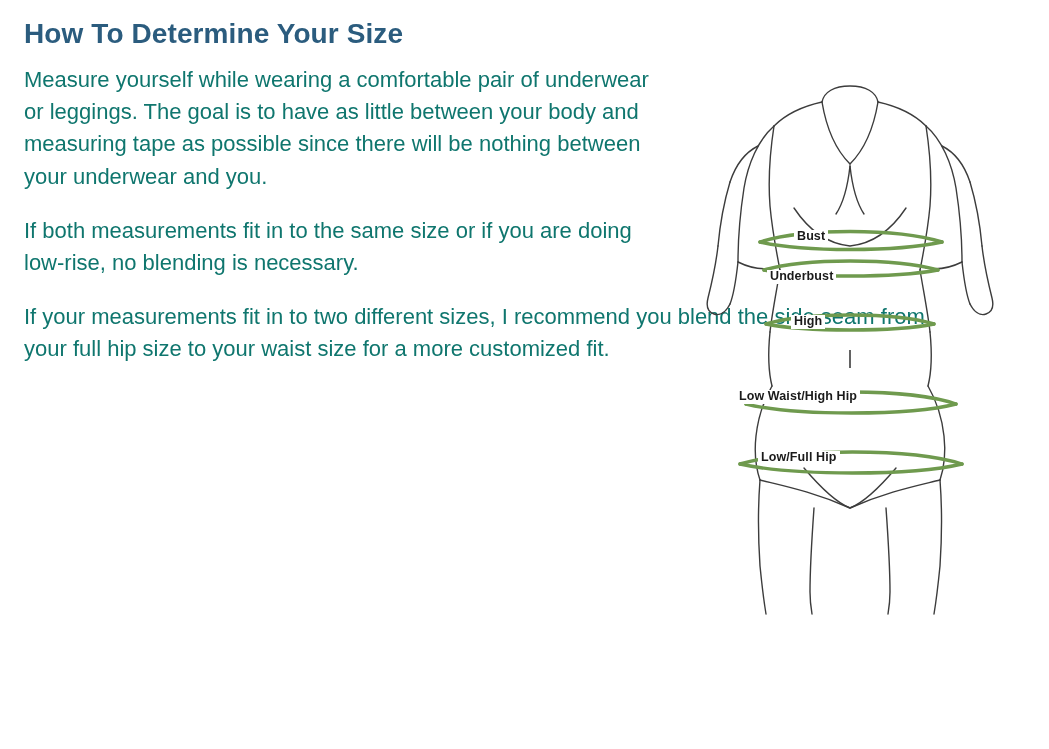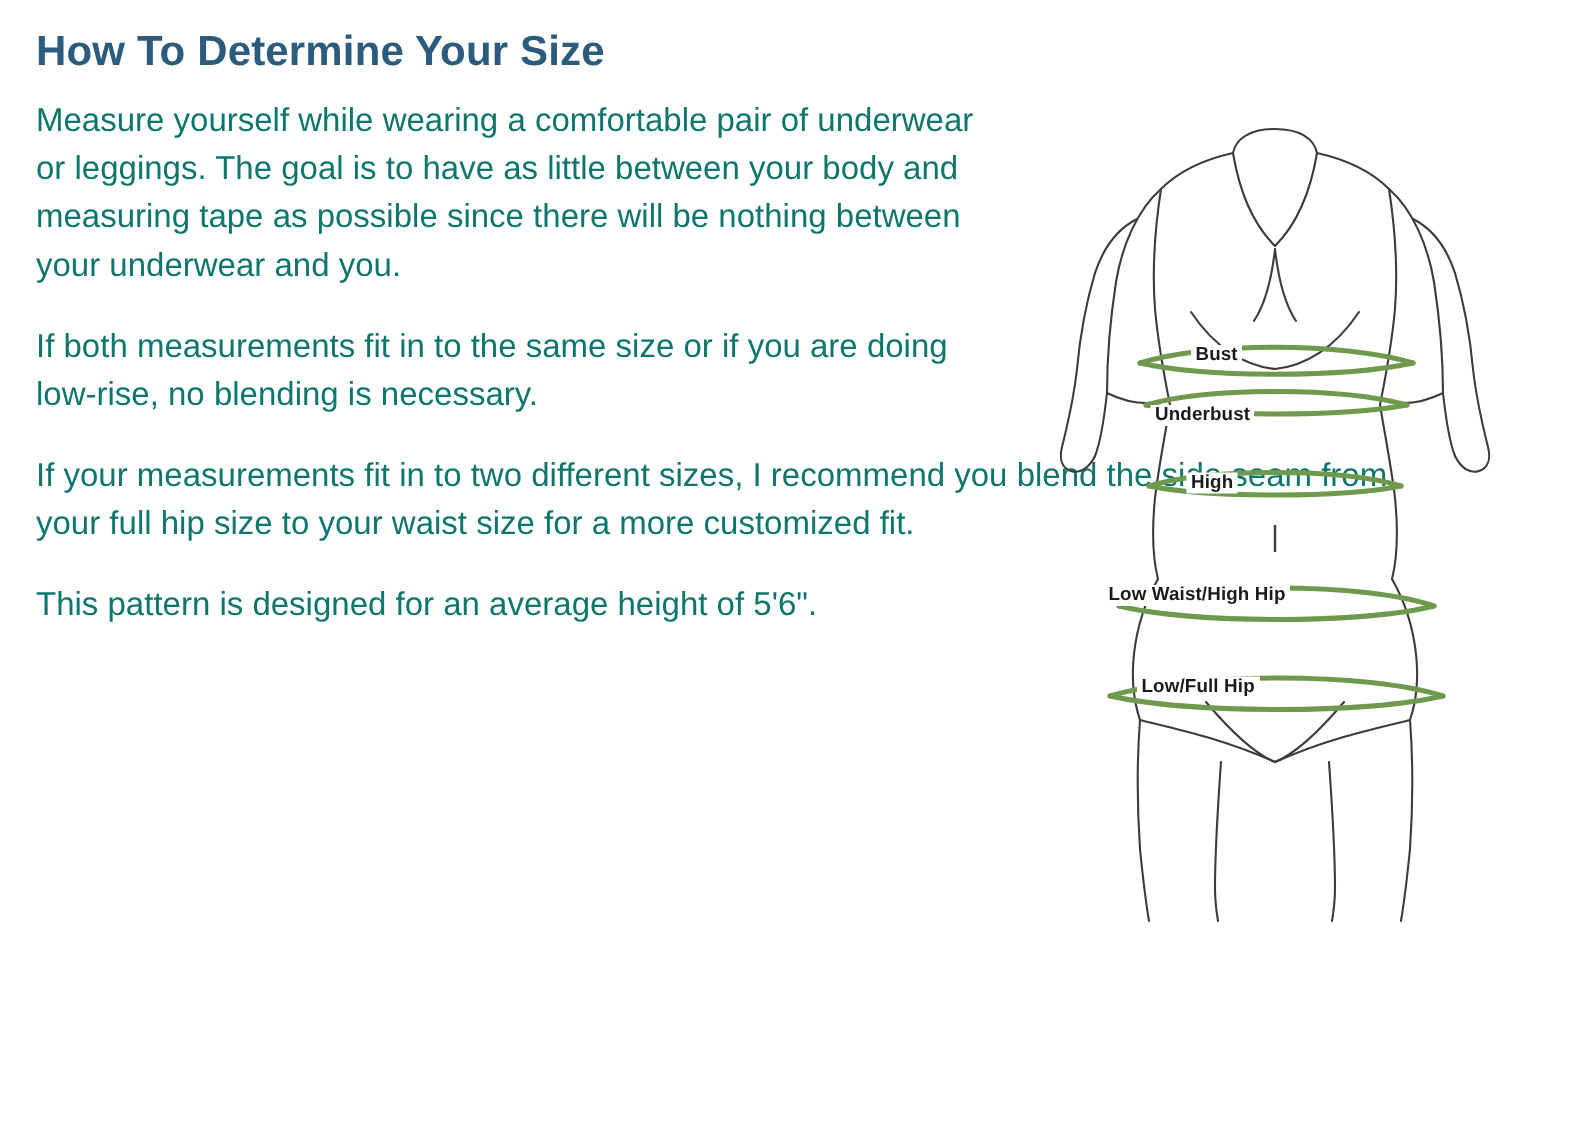--- a/index.html
+++ b/index.html
@@ -80,21 +80,20 @@
   <h1 class="heading">How To Determine Your Size</h1>
 
   <div class="content">
 
     <div class="col-text">
       <p class="body-para">Measure yourself while wearing a comfortable pair of underwear or leggings. The goal is to have as little between your body and measuring tape as possible since there will be nothing between your underwear and you.</p>
       <p class="body-para">If both measurements fit in to the same size or if you are doing low-rise, no blending is necessary.</p>
     </div>
 
     <p class="body-para wide">If your measurements fit in to two different sizes, I recommend you blend the side seam from your full hip size to your waist size for a more customized fit.</p>
-    <p class="body-para wide">This pattern is designed for an average height of 5'6".</p>
 
     <div class="figure">
       <svg width="400" height="560" viewBox="0 0 400 560" xmlns="http://www.w3.org/2000/svg">
         <g fill="none" stroke="#3c3c3c" stroke-width="1.4" stroke-linejoin="round" stroke-linecap="round">
 
           <path d="M168 46 C170 36 180 30 196 30 C212 30 222 36 224 46"></path>
           <path d="M168 46 C150 50 132 58 120 70"></path>
           <path d="M224 46 C242 50 260 58 272 70"></path>
 
           <path d="M120 70 C104 84 94 108 90 132 C86 158 84 182 84 206"></path>

